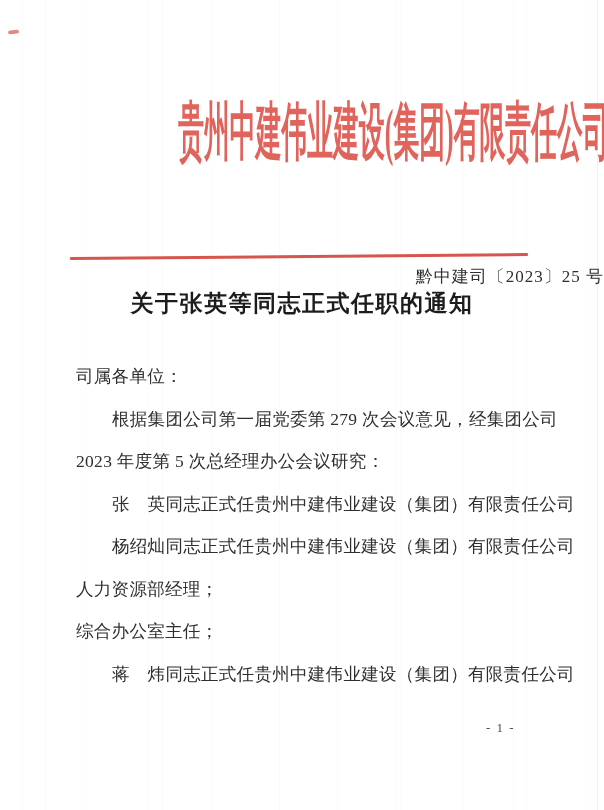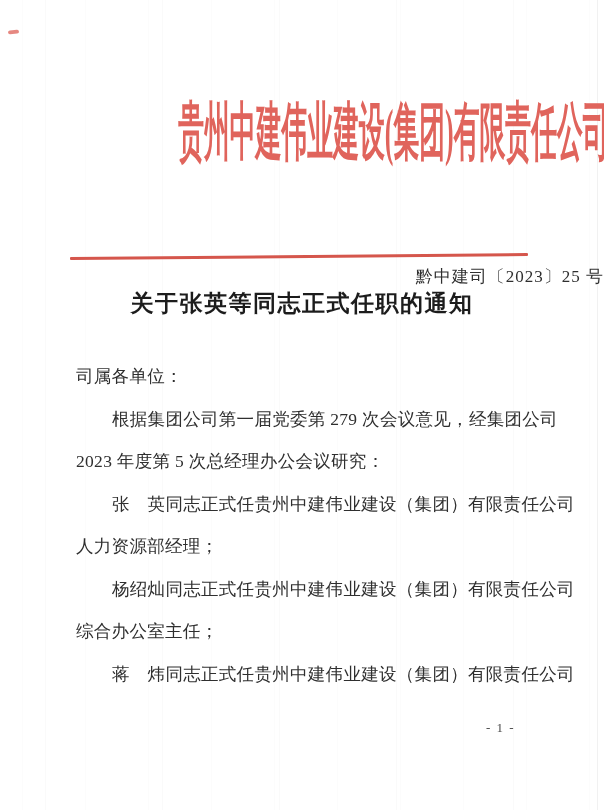--- a/index.html
+++ b/index.html
@@ -134,21 +134,21 @@
 
   <div class="red-rule"></div>
 
   <div class="doc-title">关于张英等同志正式任职的通知</div>
 
   <div class="body-text">
     <div class="line">司属各单位：</div>
     <div class="line ind">根据集团公司第一届党委第 279 次会议意见，经集团公司</div>
     <div class="line">2023 年度第 5 次总经理办公会议研究：</div>
     <div class="line ind">张　英同志正式任贵州中建伟业建设（集团）有限责任公司</div>
+    <div class="line ind">杨绍灿同志正式任贵州中建伟业建设（集团）有限责任公司</div>
     <div class="line">人力资源部经理；</div>
-    <div class="line ind">杨绍灿同志正式任贵州中建伟业建设（集团）有限责任公司</div>
     <div class="line">综合办公室主任；</div>
     <div class="line ind">蒋　炜同志正式任贵州中建伟业建设（集团）有限责任公司</div>
   </div>
 
   <div class="page-number">- 1 -</div>
 
 </div>
 
 </body></html>

